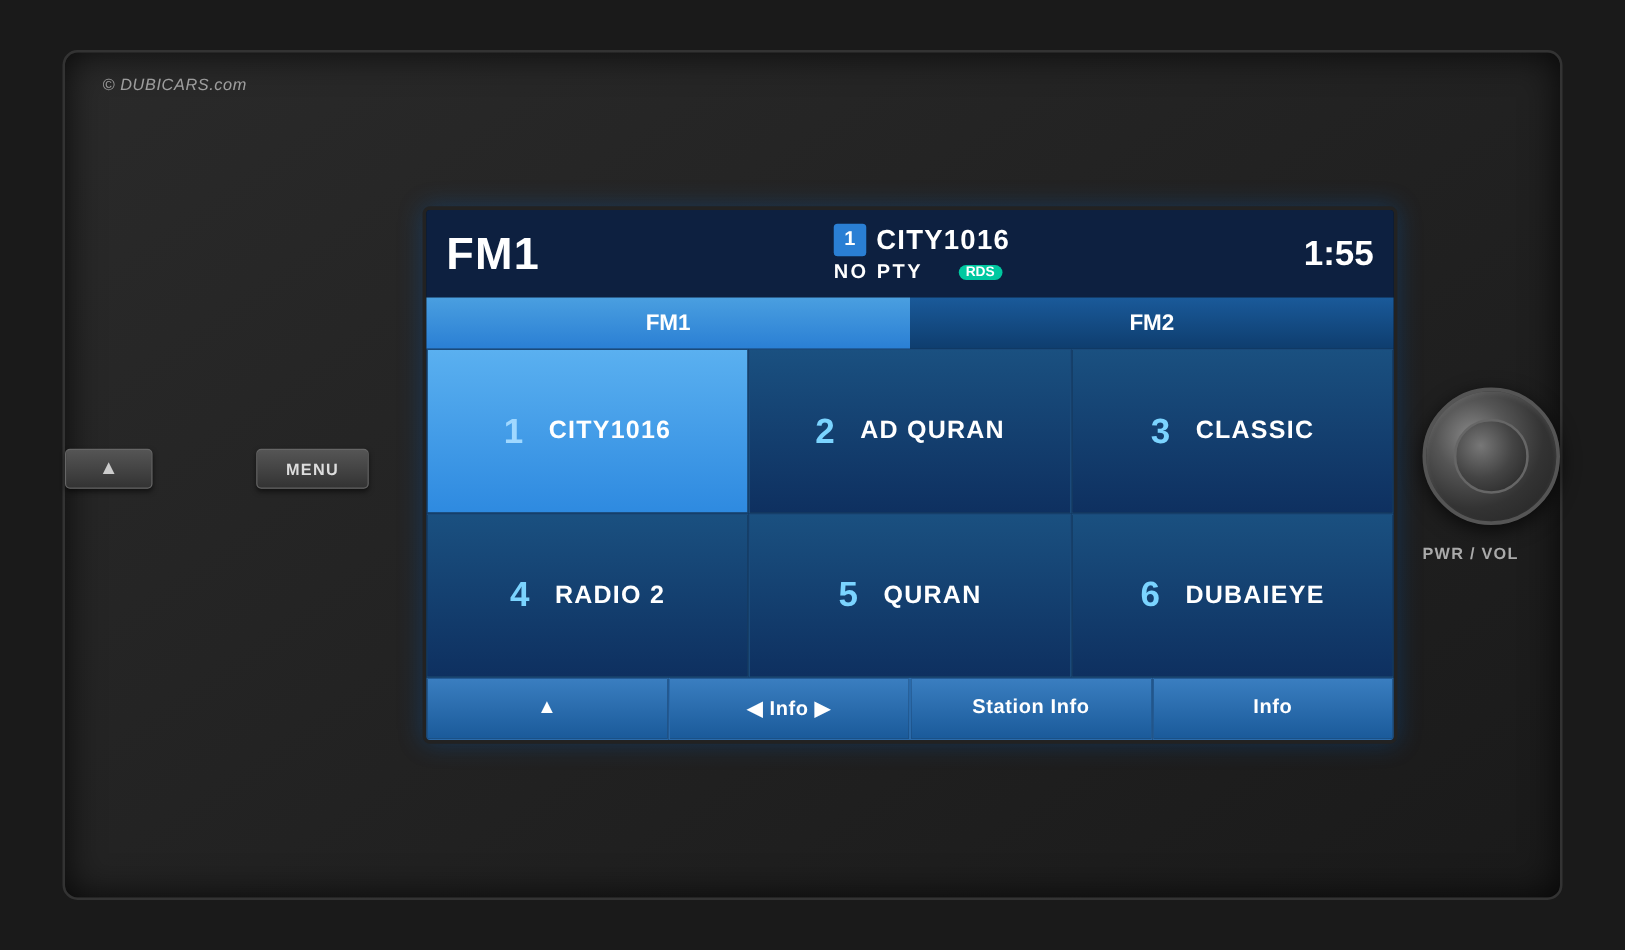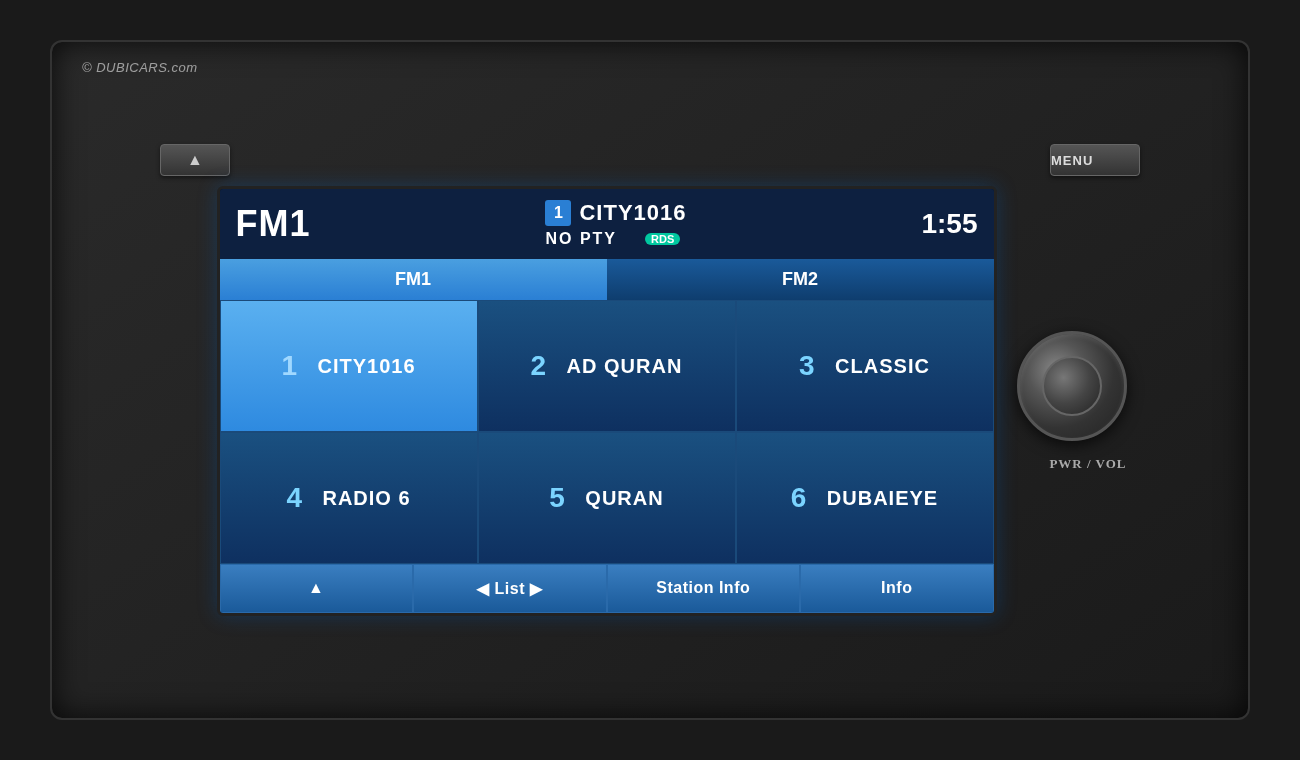--- a/index.html
+++ b/index.html
@@ -15,21 +15,20 @@
       overflow: hidden;
     }
 
     .car-unit {
       width: 1200px;
       height: 680px;
       background: linear-gradient(145deg, #2a2a2a, #1a1a1a);
       border-radius: 12px;
       border: 2px solid #333;
       display: flex;
-      flex-direction: column;
       align-items: center;
       justify-content: center;
       position: relative;
       box-shadow: inset 0 0 30px rgba(0,0,0,0.8);
     }
 
     .watermark {
       position: absolute;
       top: 18px;
       left: 30px;
@@ -63,20 +62,21 @@
     }
 
     .menu-btn {
       background: linear-gradient(180deg, #555 0%, #333 100%);
       border: 1px solid #666;
       border-radius: 4px;
       width: 90px;
       height: 32px;
       display: flex;
       align-items: center;
+      justify-content: center;
       color: #ddd;
       font-size: 13px;
       font-weight: bold;
       cursor: pointer;
       box-shadow: 0 2px 4px rgba(0,0,0,0.5);
       letter-spacing: 1px;
     }
 
     .main-area {
       display: flex;
@@ -260,23 +260,22 @@
     .tune-btn {
       display: flex;
       align-items: center;
       justify-content: center;
       gap: 6px;
     }
 
     .right-controls {
       display: flex;
       flex-direction: column;
-      align-items: flex-end;
+      align-items: flex-start;
       gap: 15px;
-      font-family: Liberation Serif, serif;
     }
 
     .knob-outer {
       width: 110px;
       height: 110px;
       background: radial-gradient(circle at 35% 35%, #888 0%, #555 30%, #333 60%, #222 100%);
       border-radius: 50%;
       border: 3px solid #555;
       box-shadow: 0 4px 15px rgba(0,0,0,0.7), inset 0 2px 4px rgba(255,255,255,0.1);
       display: flex;
@@ -353,38 +352,38 @@
         <div class="station-cell station-cell-normal">
           <span class="cell-number">2</span>
           <span class="cell-name">AD QURAN</span>
         </div>
         <div class="station-cell station-cell-normal">
           <span class="cell-number">3</span>
           <span class="cell-name">CLASSIC</span>
         </div>
         <div class="station-cell station-cell-normal">
           <span class="cell-number">4</span>
-          <span class="cell-name">RADIO 6</span>
+          <span class="cell-name">RADIO 2</span>
         </div>
         <div class="station-cell station-cell-normal">
           <span class="cell-number">5</span>
           <span class="cell-name">QURAN</span>
         </div>
         <div class="station-cell station-cell-normal">
           <span class="cell-number">6</span>
           <span class="cell-name">DUBAIEYE</span>
         </div>
       </div>
 
       <div class="bottom-bar">
         <div class="bottom-btn">
           <span>▲</span>
         </div>
         <div class="bottom-btn tune-btn">
-          <span>◀  List  ▶</span>
+          <span>◀  Info  ▶</span>
         </div>
         <div class="bottom-btn">
           <span>Station Info</span>
         </div>
         <div class="bottom-btn">
           <span>Info</span>
         </div>
       </div>
 
     </div>

